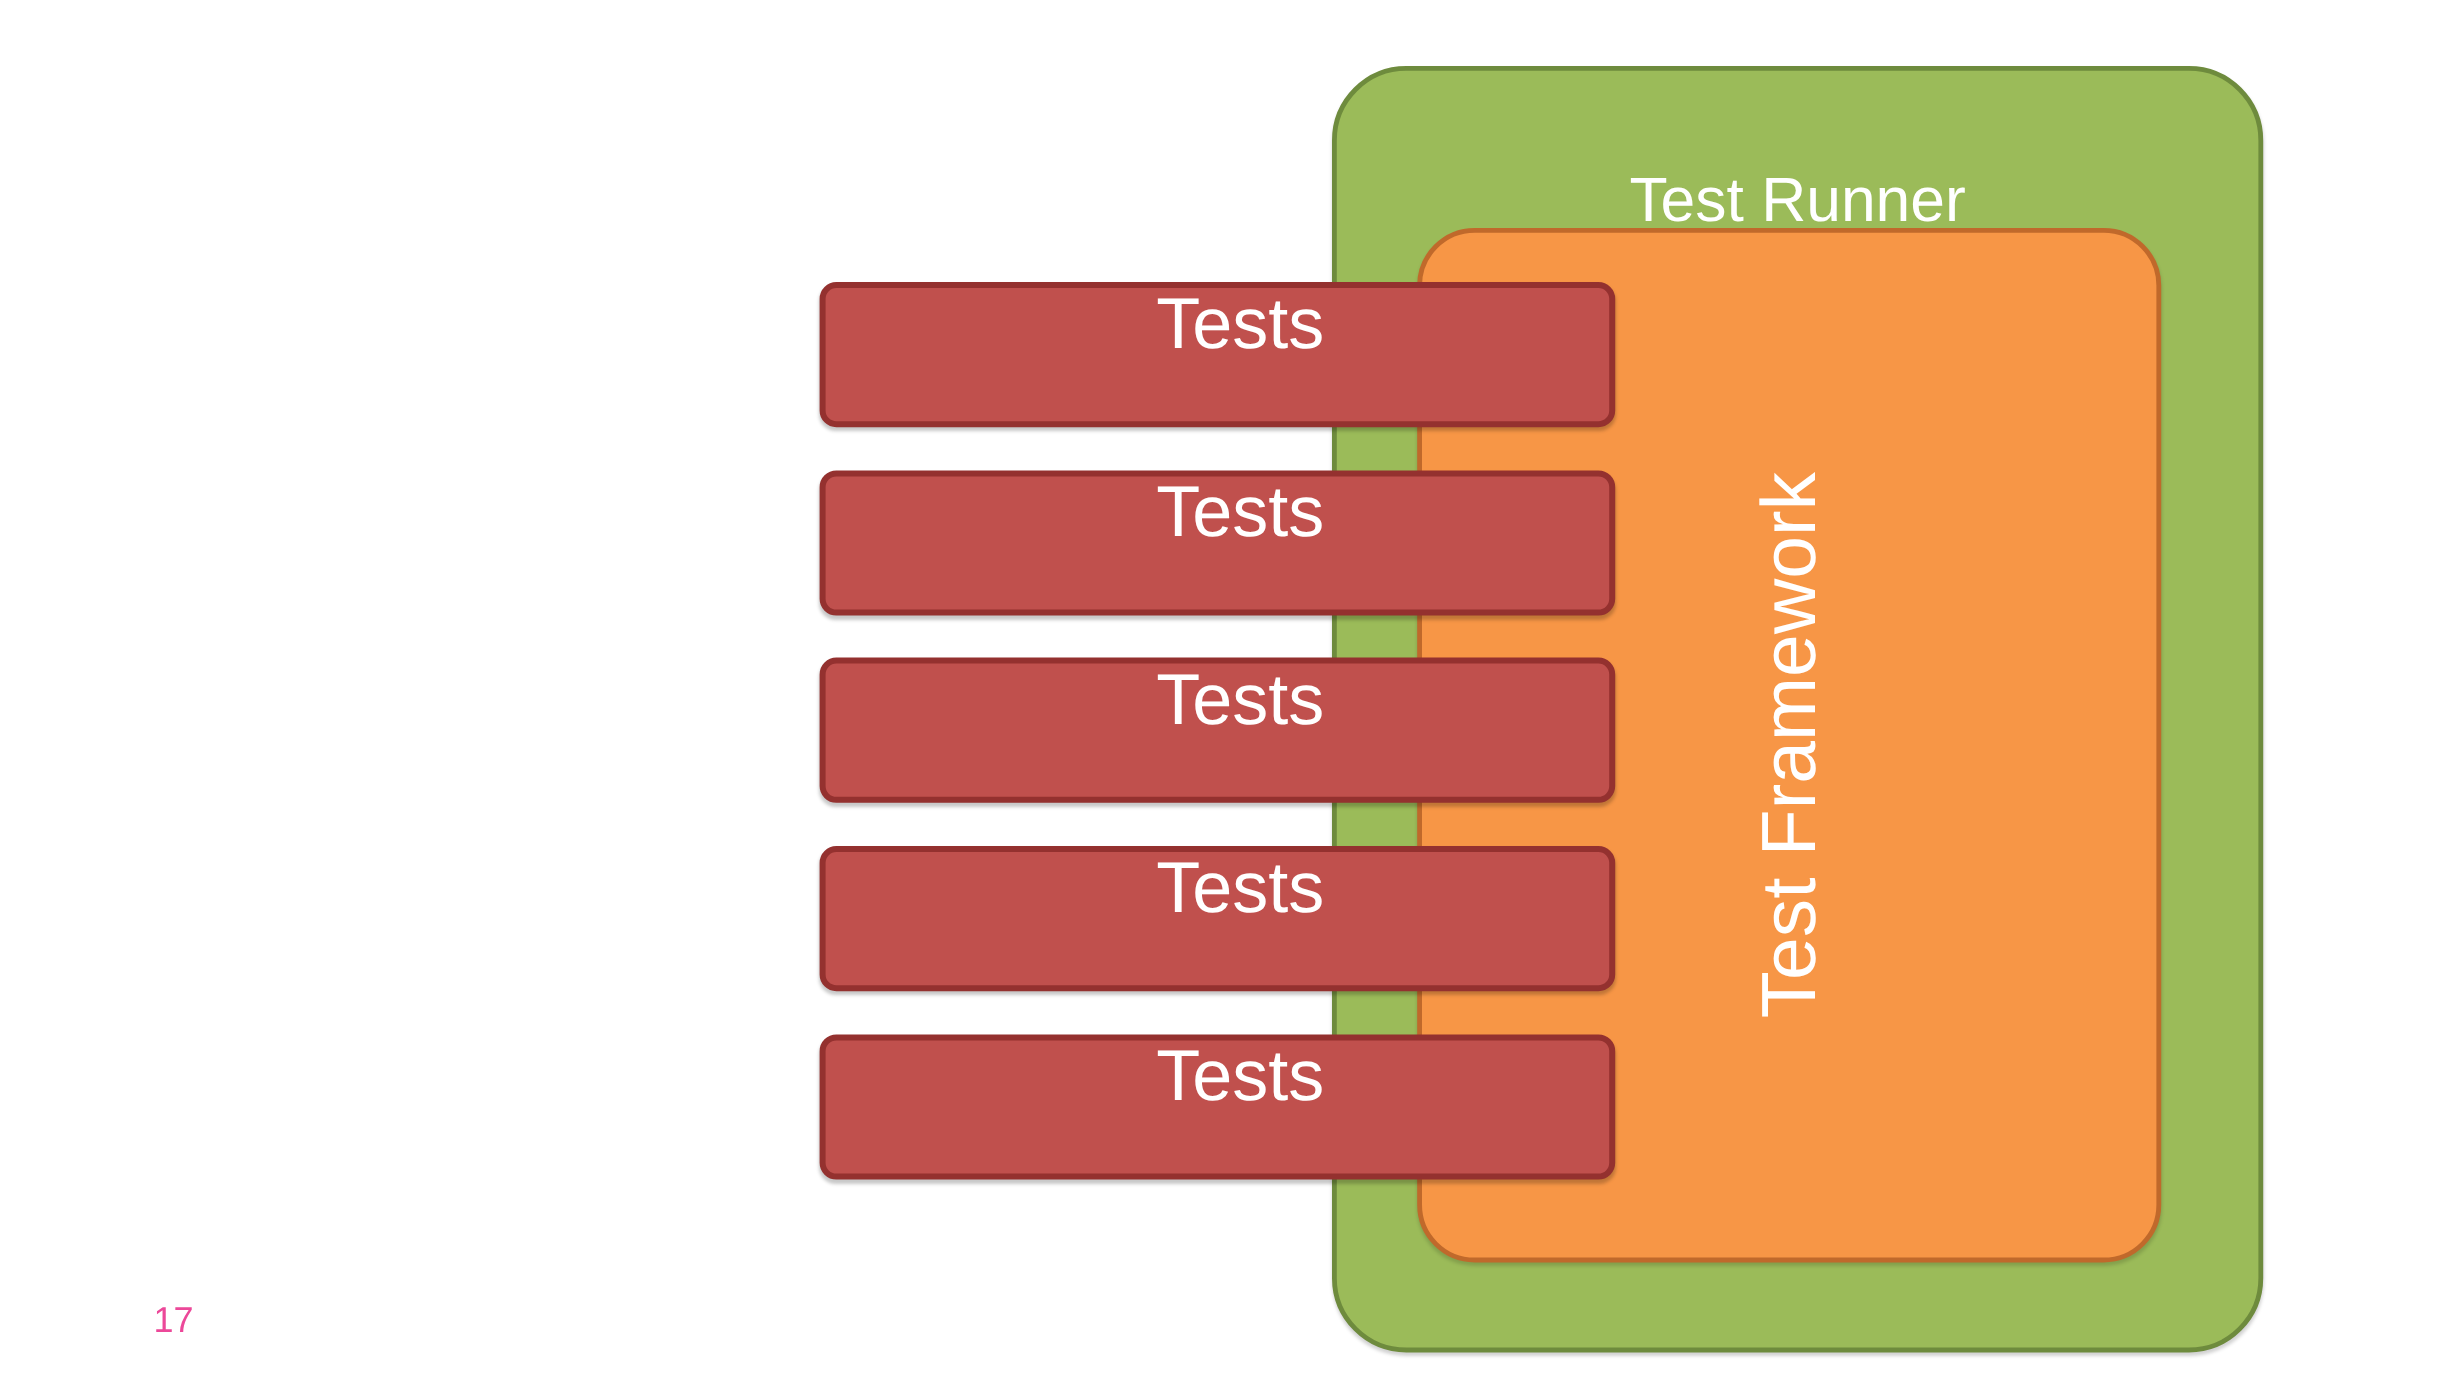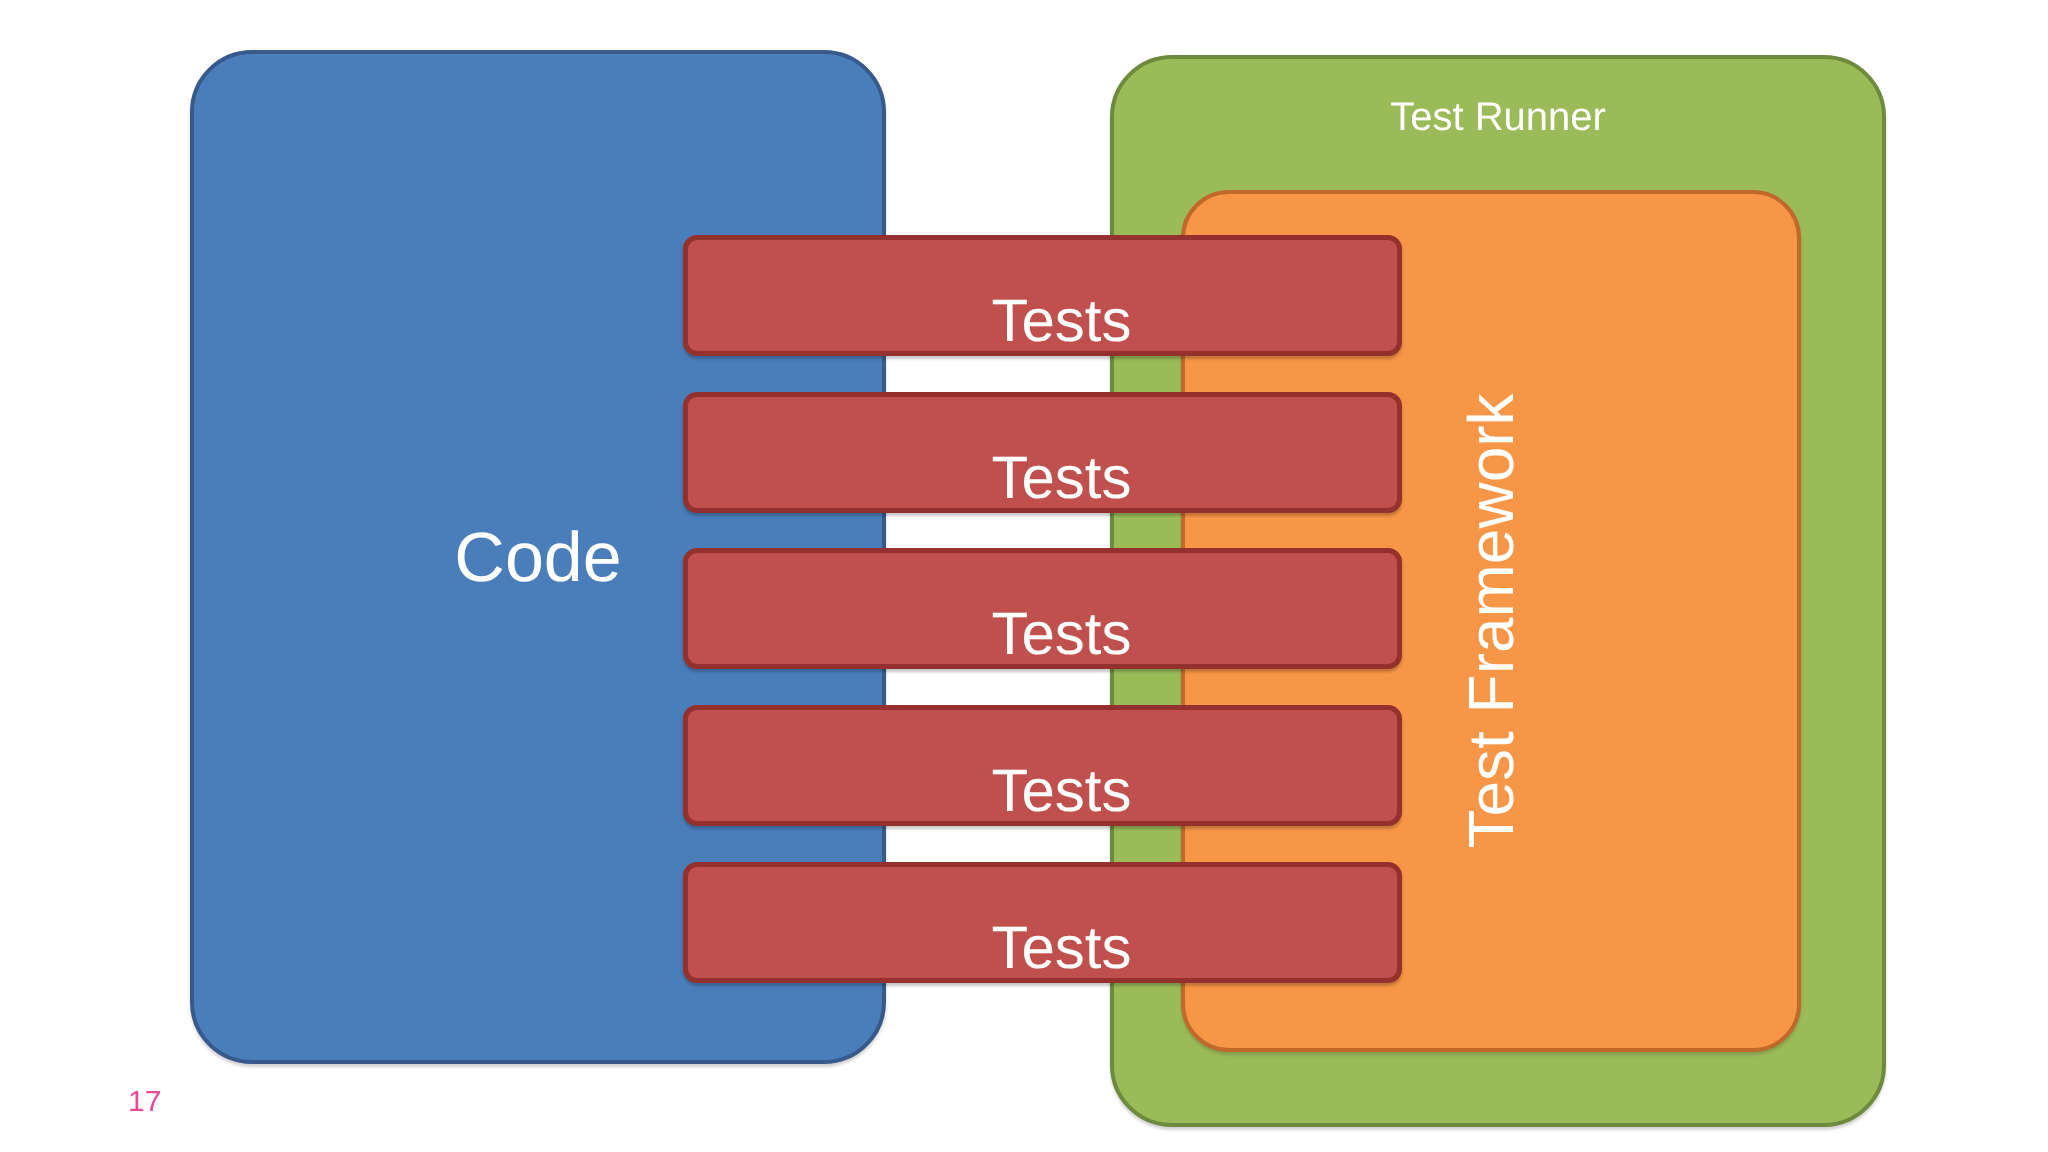--- a/index.html
+++ b/index.html
@@ -63,22 +63,22 @@
     height: 1072px;
     background: #9BBB59;
     border: 4px solid #6E8B3D;
     border-radius: 62px;
     z-index: 1;
     box-shadow: 0 3px 3px rgba(0,0,0,0.18);
     align-items: flex-start;
     justify-content: center;
   }
   #test-runner-box .shape-label {
-    font-size: 40px;
-    margin-top: 38px;
+    font-size: 52px;
+    margin-top: 82px;
   }
 
   
   #test-framework-box {
     left: 1181px;
     top: 190px;
     width: 620px;
     height: 862px;
     background: #F79646;
     border: 4px solid #C0692B;
@@ -89,28 +89,28 @@
   #test-framework-box .shape-label {
     font-size: 64px;
     transform: rotate(-90deg);
   }
 
   
   .tests-bar {
     position: absolute;
     box-sizing: border-box;
     left: 683px;
-    width: 719px;
+    width: 663px;
     height: 121px;
     background: #C0504D;
     border: 5px solid #94312F;
     border-radius: 14px;
     z-index: 5;
     display: flex;
-    align-items: flex-end;
+    align-items: flex-start;
     justify-content: center;
     box-shadow: 0 3px 3px rgba(0,0,0,0.22);
   }
   .tests-bar .shape-label {
     font-size: 60px;
     padding-left: 38px;
   }
 
   
   #page-number {
@@ -120,23 +120,20 @@
     color: #ec4899;
     font-size: 30px;
     line-height: 1;
   }
 </style>
 </head>
 <body>
 
 <div id="slide">
 
-  <div class="shape" id="code-box">
-    <span class="shape-label">Code</span>
-  </div>
 
   <div class="shape" id="test-runner-box">
     <span class="shape-label">Test Runner</span>
   </div>
 
   <div class="shape" id="test-framework-box">
     <span class="shape-label">Test Framework</span>
   </div>
 
   <div class="tests-bar" style="top:235px">

